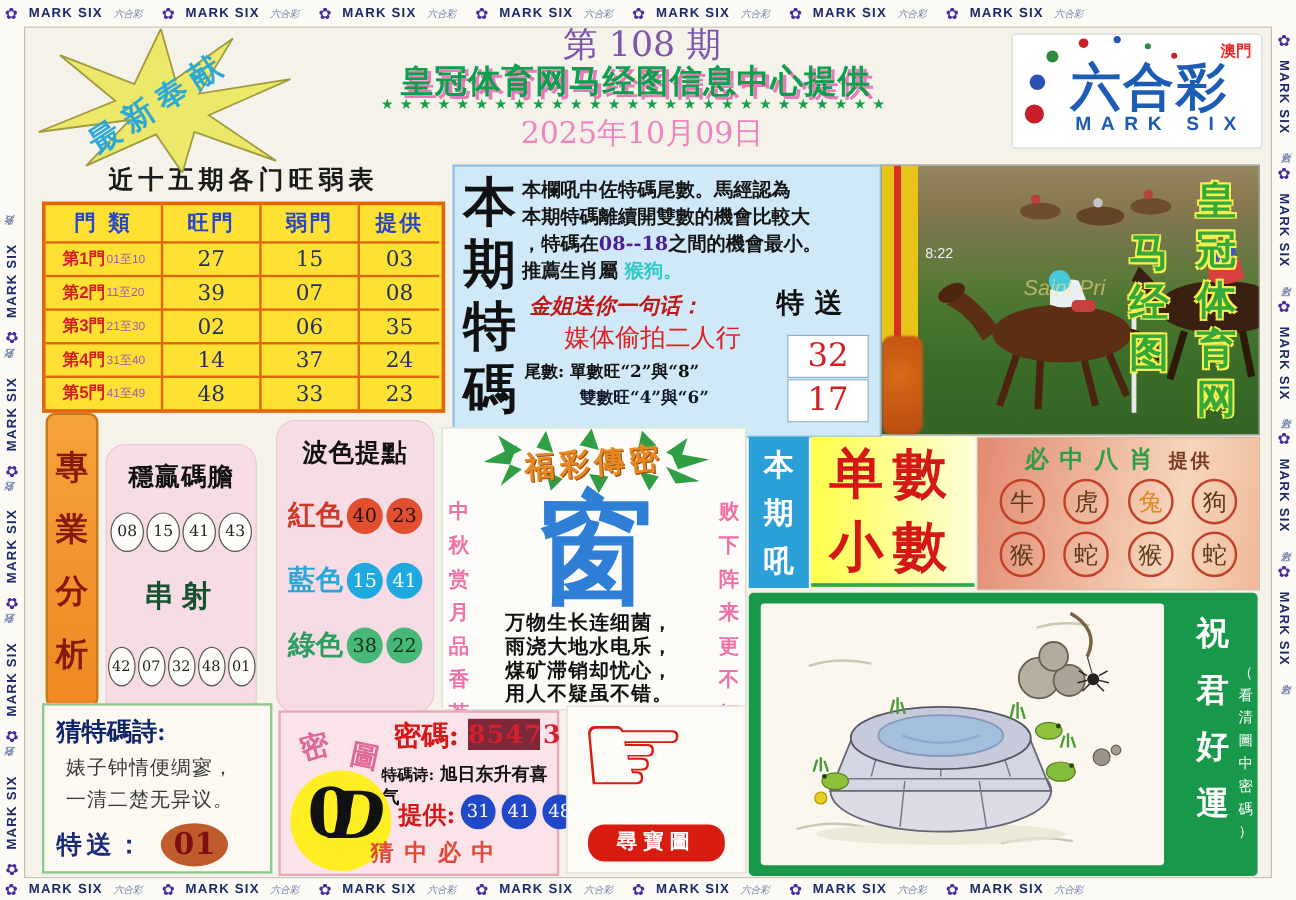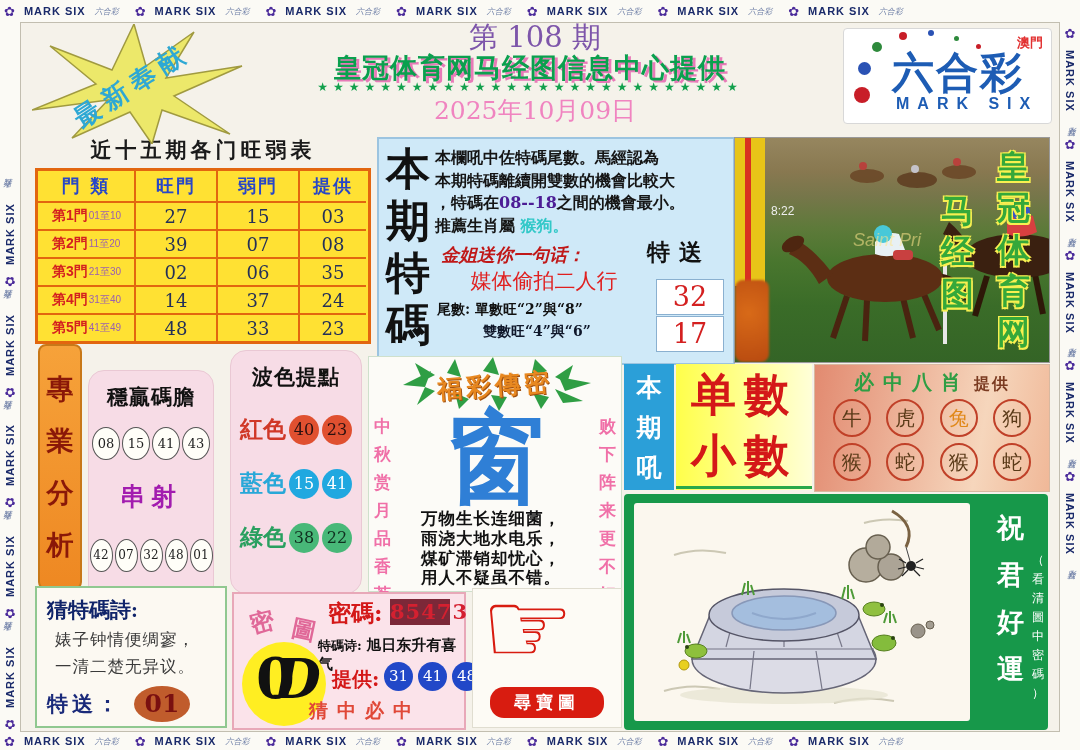--- a/index.html
+++ b/index.html
@@ -65,21 +65,21 @@
     text-shadow:1.5px 1.5px 0 #f8f050,-1.5px -1.5px 0 #f8f050,1.5px -1.5px 0 #f8f050,-1.5px 1.5px 0 #f8f050;}
   
   .analysis{position:absolute;left:38px;top:344px;width:40px;height:242px;background:linear-gradient(180deg,#f6a23a,#ee8822);border:2px solid #c87818;border-radius:8px;display:flex;justify-content:center;align-items:center;z-index:2;}
   .analysis .vcol{gap:16px;font-size:27px;font-weight:bold;color:#8a1808;font-family:"DejaVu Serif",serif;}
   
   .stable{position:absolute;left:88px;top:350px;width:124px;height:244px;background:#f7dce6;border-radius:16px;border:1px solid #eac8d4;text-align:center;z-index:2;margin-top:20px;}
   .stable-title{margin-top:12px;font-size:21px;font-weight:bold;font-family:"DejaVu Serif",serif;letter-spacing:1px;color:#111;}
   .oval-row{display:flex;justify-content:center;gap:2px;margin-top:16px;}
   .oval{width:26px;height:31px;border:1px solid #555;border-radius:50%;background:#fffef8;font-size:13px;line-height:31px;font-family:"DejaVu Serif",serif;color:#222;}
   .oval.small{width:21px;font-size:12px;}
-  .stable-sub{margin-top:20px;font-size:25px;font-weight:bold;font-family:"DejaVu Serif",serif;letter-spacing:6px;color:#a21caf;}
+  .stable-sub{margin-top:20px;font-size:25px;font-weight:bold;font-family:"DejaVu Serif",serif;letter-spacing:6px;color:#14532d;}
   
   .waves{position:absolute;left:230px;top:350px;width:132px;height:244px;background:#f7dce6;border-radius:16px;border:1px solid #eac8d4;padding-top:12px;box-sizing:border-box;z-index:2;}
   .waves-title{text-align:center;font-size:21px;font-weight:bold;font-family:"DejaVu Serif",serif;color:#111;letter-spacing:1px;}
   .wave-row{display:flex;align-items:center;justify-content:center;gap:3px;margin-top:23px;}
   .wave-label{font-size:23px;font-weight:bold;font-family:"DejaVu Serif",serif;}
   .wave-circle{width:30px;height:30px;border-radius:50%;font-size:16px;line-height:30px;text-align:center;font-family:"DejaVu Serif",serif;}
   
   .fucai{position:absolute;left:368px;top:356px;width:252px;height:234px;background:#fcfbf7;border:1px solid #cfe0cc;z-index:2;}
   .fucai-burst{position:absolute;left:26px;top:0px;width:200px;height:54px;}
   .fucai-title{position:absolute;left:0;top:12px;width:100%;text-align:center;font-size:25px;font-weight:bold;color:#e88820;transform:rotate(-4deg);font-family:"DejaVu Serif",serif;letter-spacing:4px;text-shadow:1px 1px 0 #a05010;}

